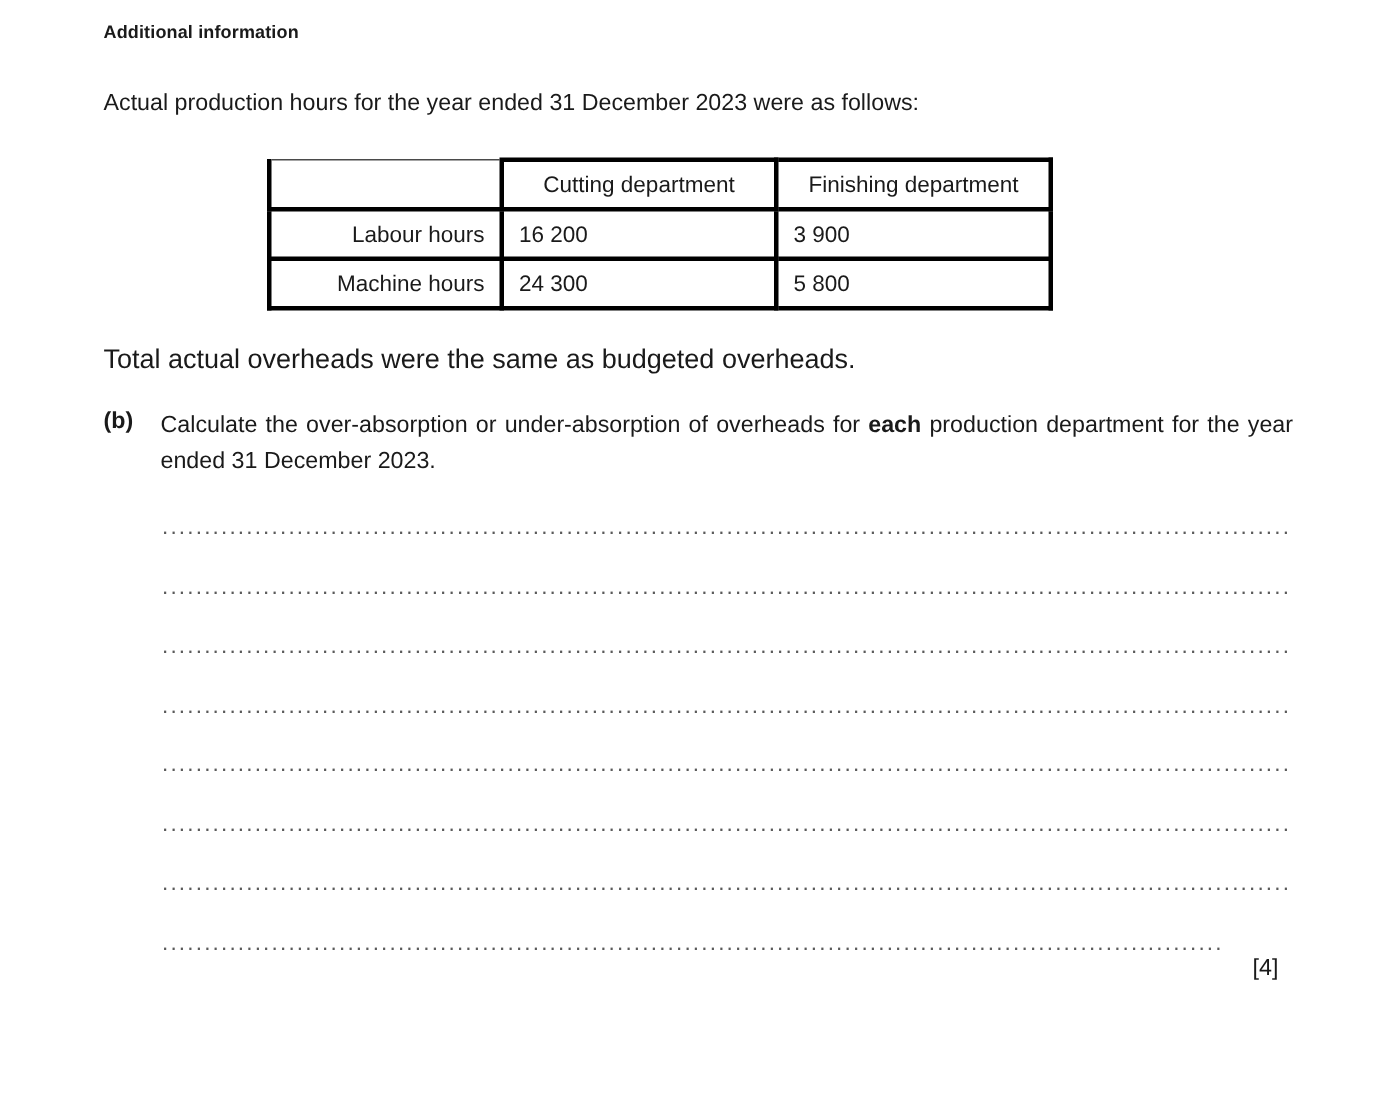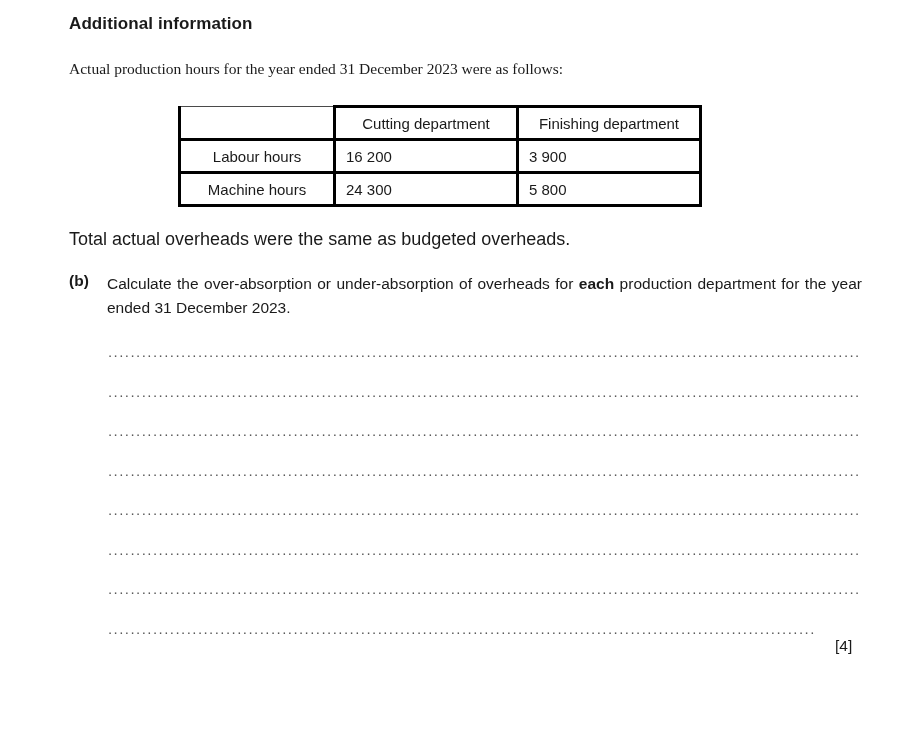--- a/index.html
+++ b/index.html
@@ -19,50 +19,49 @@
     position: absolute;
     left: 0;
     top: 0;
     width: 915px;
     height: 742px;
   }
   .heading {
     position: absolute;
     left: 69px;
     top: 14px;
-    font-size: 17px;
+    font-size: 12px;
     font-weight: bold;
     letter-spacing: 0.1px;
   }
   .intro-line {
     position: absolute;
     left: 69px;
     top: 60px;
     font-size: 15.5px;
-    font-family: Liberation Serif, serif;
   }
   .hours-table {
     position: absolute;
     left: 178px;
     top: 105px;
     border-collapse: collapse;
     font-size: 15px;
   }
   .hours-table td, .hours-table th {
     border: 3px solid #000000;
     height: 30px;
     padding: 0 10px;
     font-weight: normal;
     vertical-align: middle;
   }
   .hours-table th {
     text-align: center;
   }
   .hours-table td.rowlabel {
-    text-align: center;
+    text-align: right;
     width: 132px;
   }
   .hours-table td.num {
     text-align: left;
     width: 160px;
     white-space: pre;
   }
   .hours-table th.colhead {
     width: 160px;
   }

